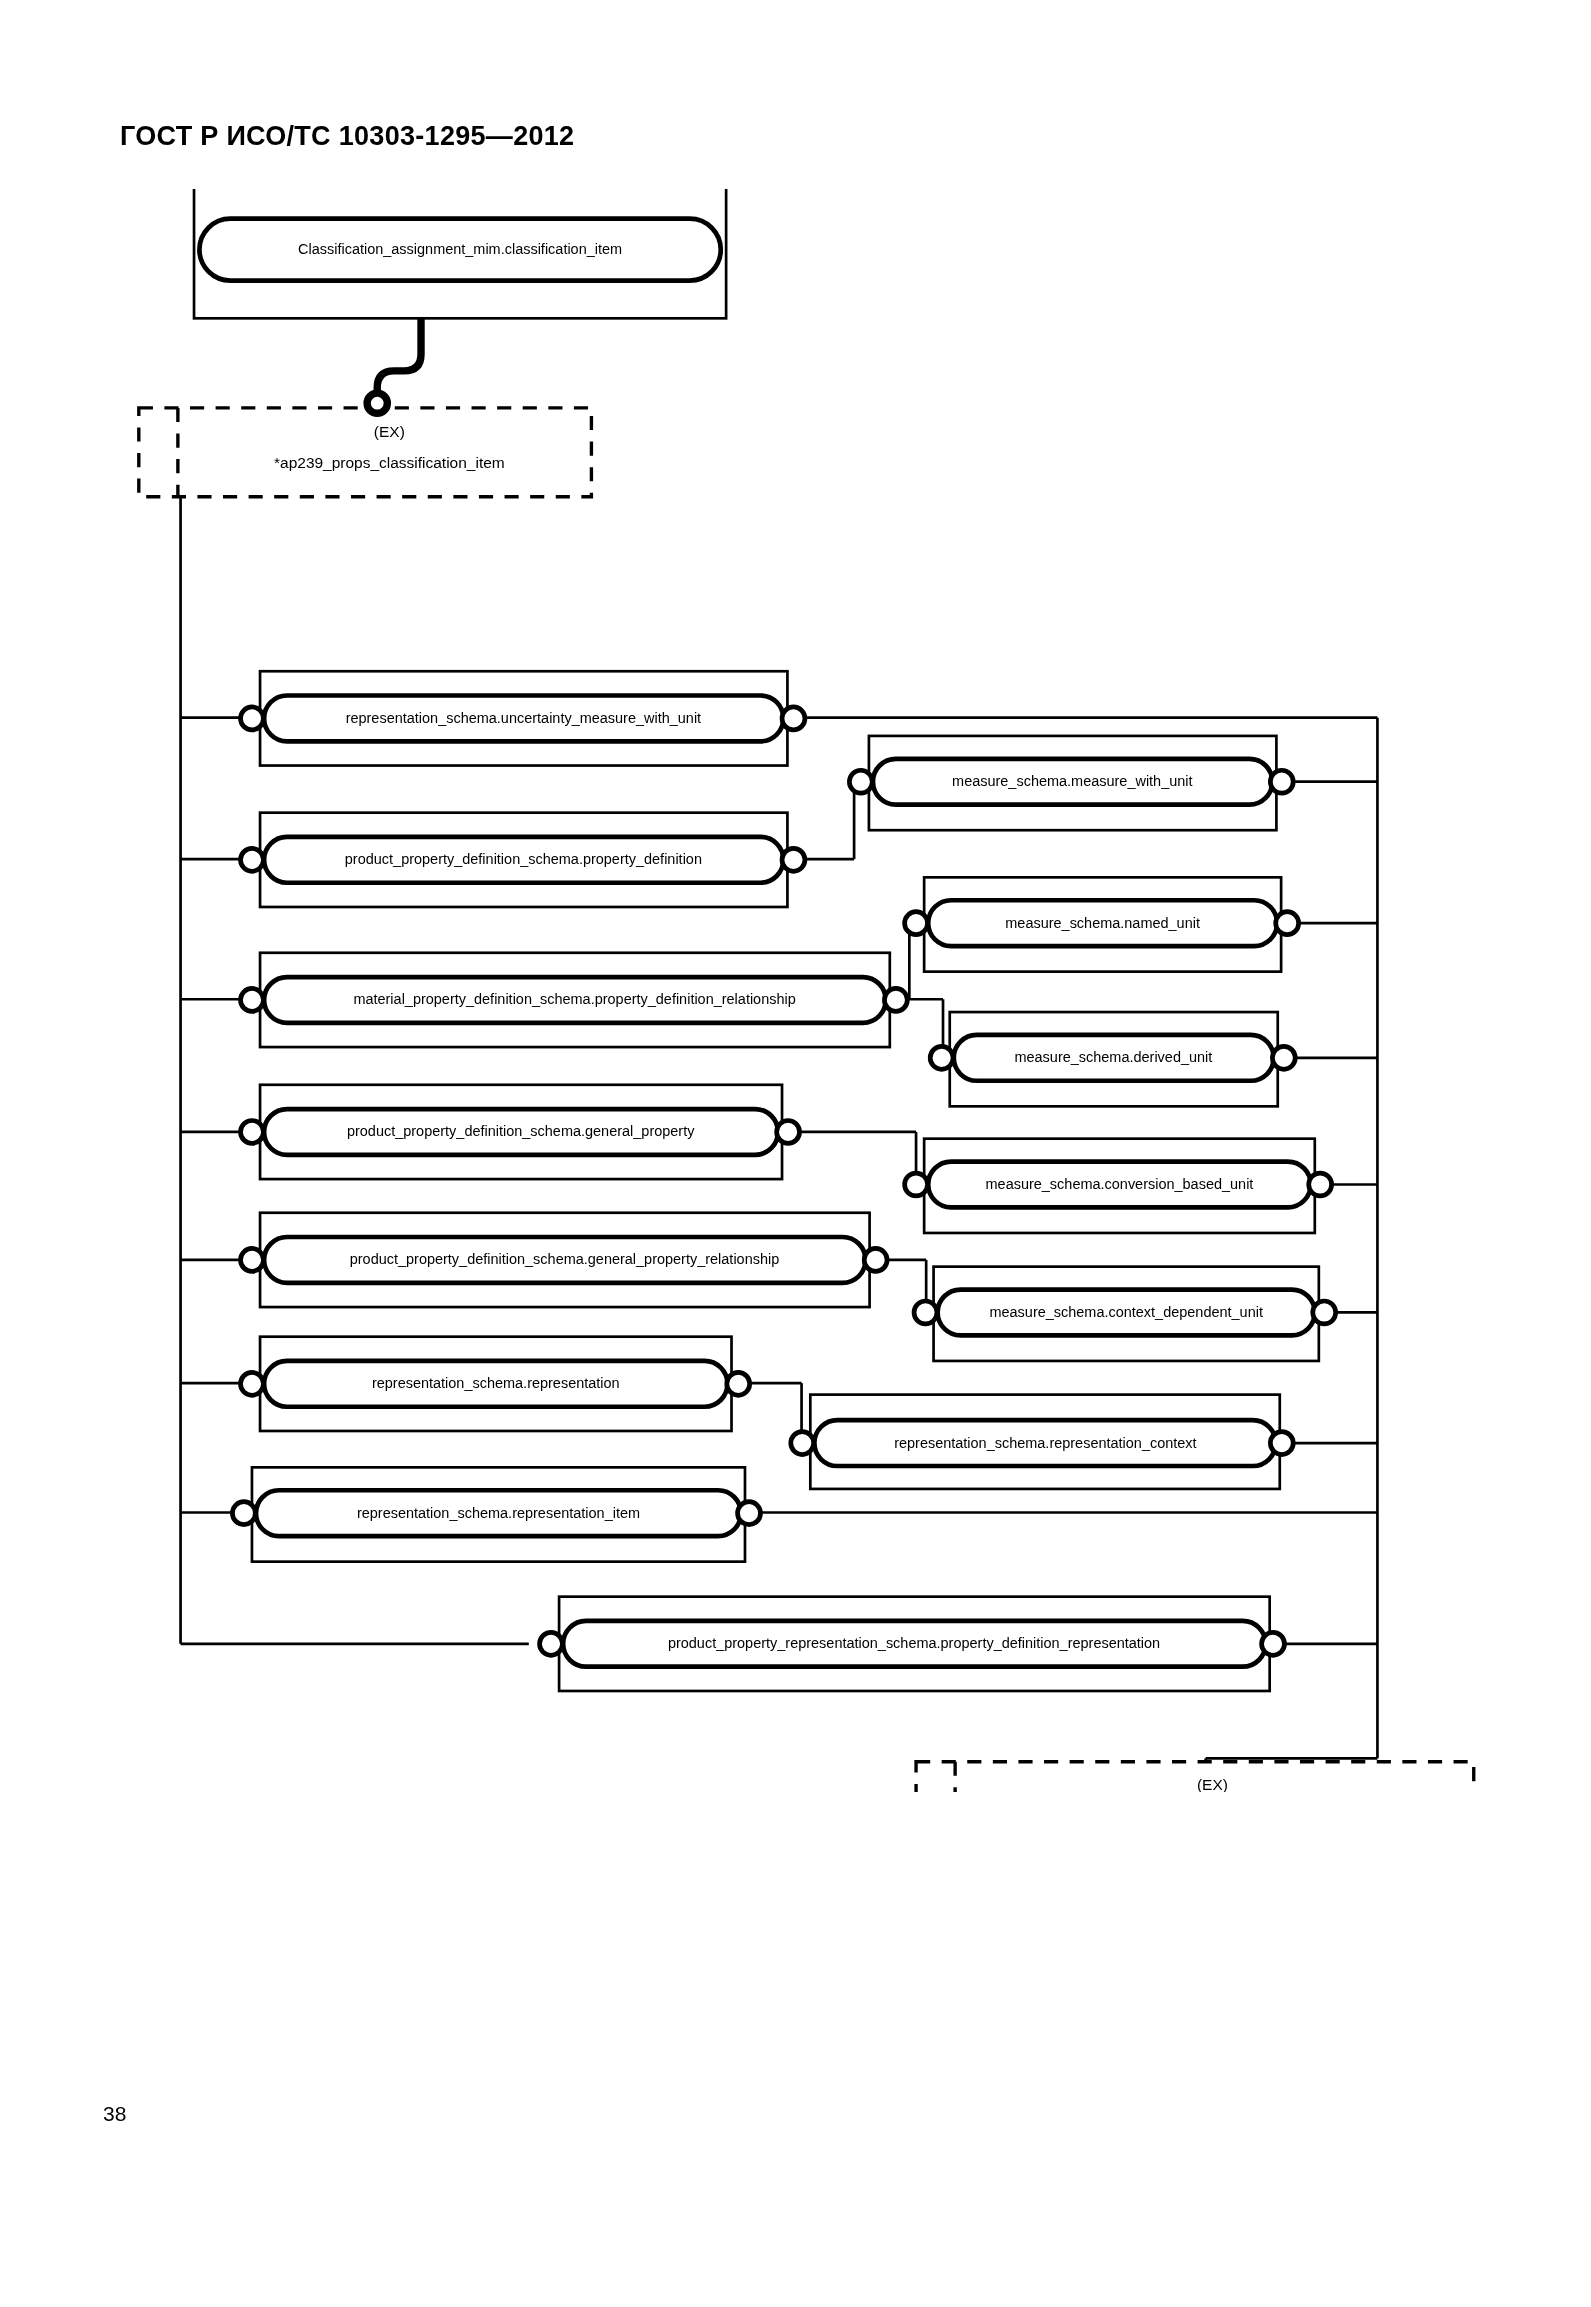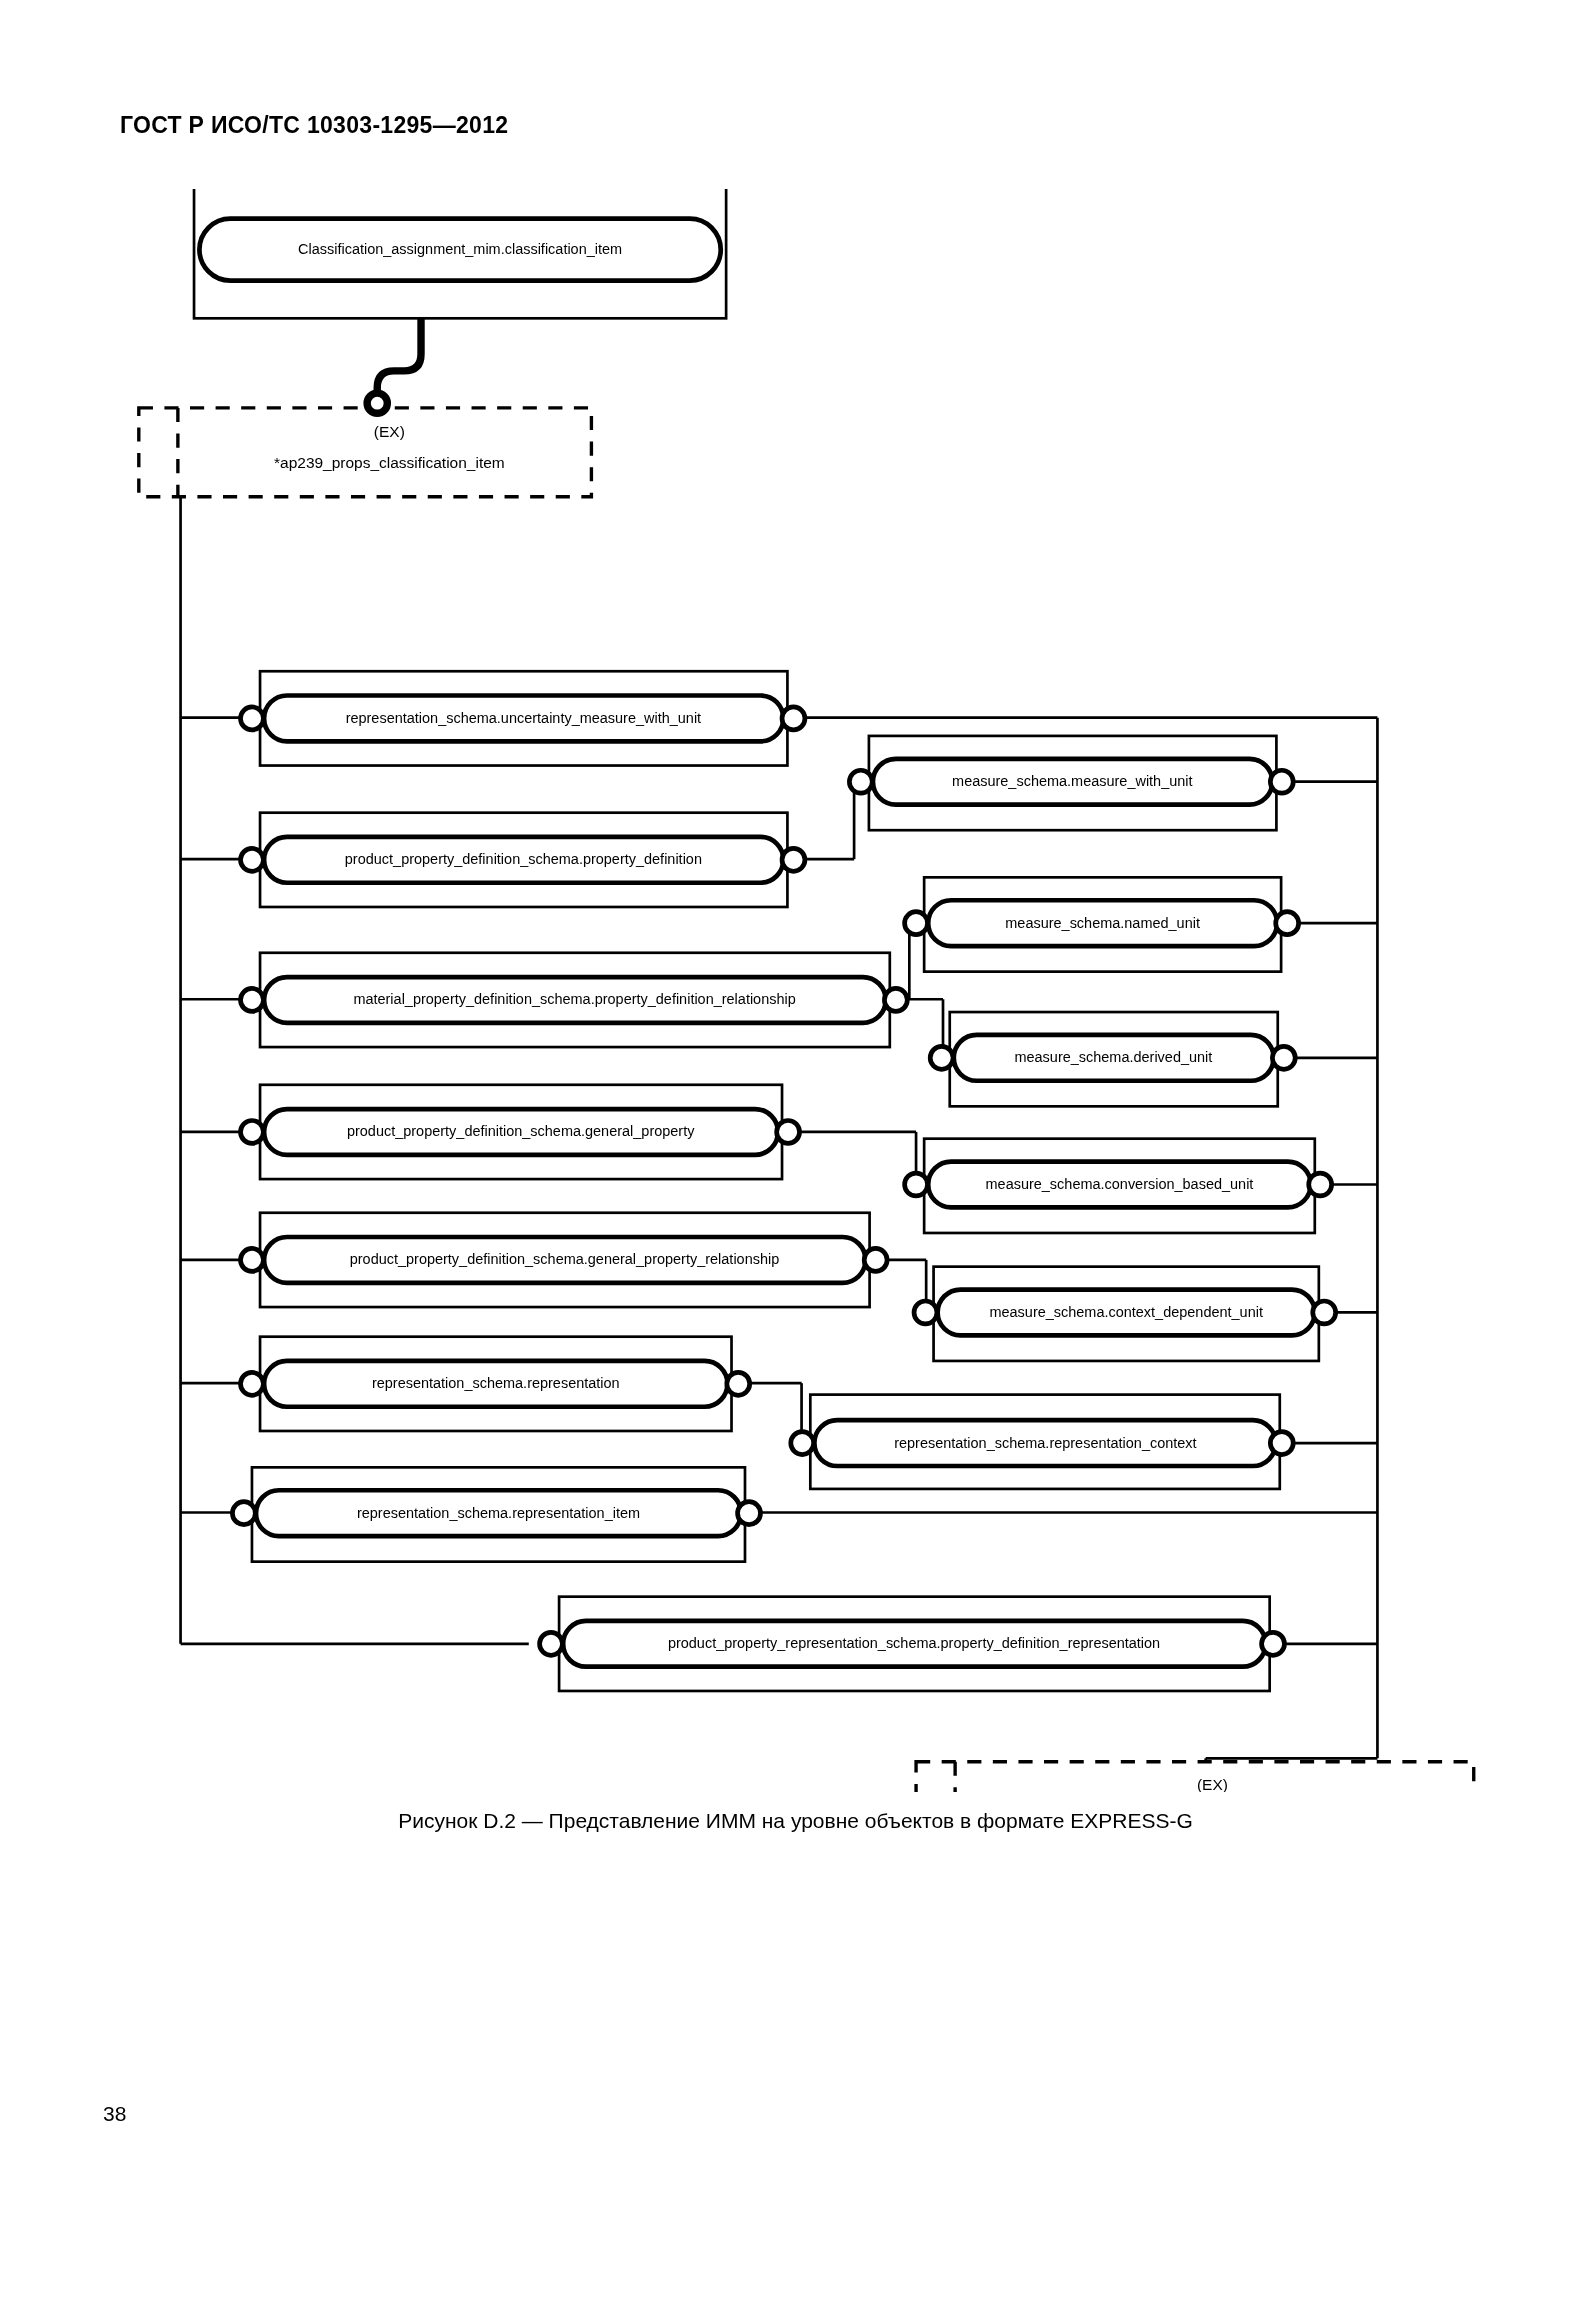--- a/index.html
+++ b/index.html
@@ -6,22 +6,22 @@
   body{
     width:1591px;height:2307px;
     font-family:"Liberation Sans","DejaVu Sans",sans-serif;
     color:#000;
     position:relative;
     overflow:hidden;
   }
   .page{position:absolute;inset:0;background:#fff;}
   .hdr{
     position:absolute;
-    left:120px;top:112px;
-    font-size:23px;font-weight:bold;letter-spacing:0.3px;
+    left:120px;top:121px;
+    font-size:27px;font-weight:bold;letter-spacing:0.3px;
     white-space:nowrap;
   }
   .figwrap{position:absolute;left:0;top:189px;width:1591px;height:1603px;text-align:center;}
   .figwrap svg{display:block;}
   .caption{
     position:absolute;left:0;top:1805px;width:1591px;
     text-align:center;font-size:21px;line-height:1.5;
   }
   .caption div{display:block;}
   .pageno{
@@ -239,19 +239,18 @@
     <g>
       <rect x="930" y="2530" width="760" height="135" fill="#fff" stroke="#000" stroke-width="4"></rect>
       <rect x="936" y="2556" width="748" height="88" rx="44" ry="44" fill="#fff" stroke="#000" stroke-width="7"></rect>
       <text class="elabel" x="1310" y="2600" stroke="none" fill="#000">Attribute_classification_mim.attribute_classification_item</text>
     </g>
 
   </svg>
   </div>
 
   <div class="caption">
-    <div>Рисунок D.2 — Представление ИММ на уровне объектов в формате EXPRESS-G</div>
   </div>
 
   <div class="pageno">38</div>
 
 </div>
 
 
 </body></html>

